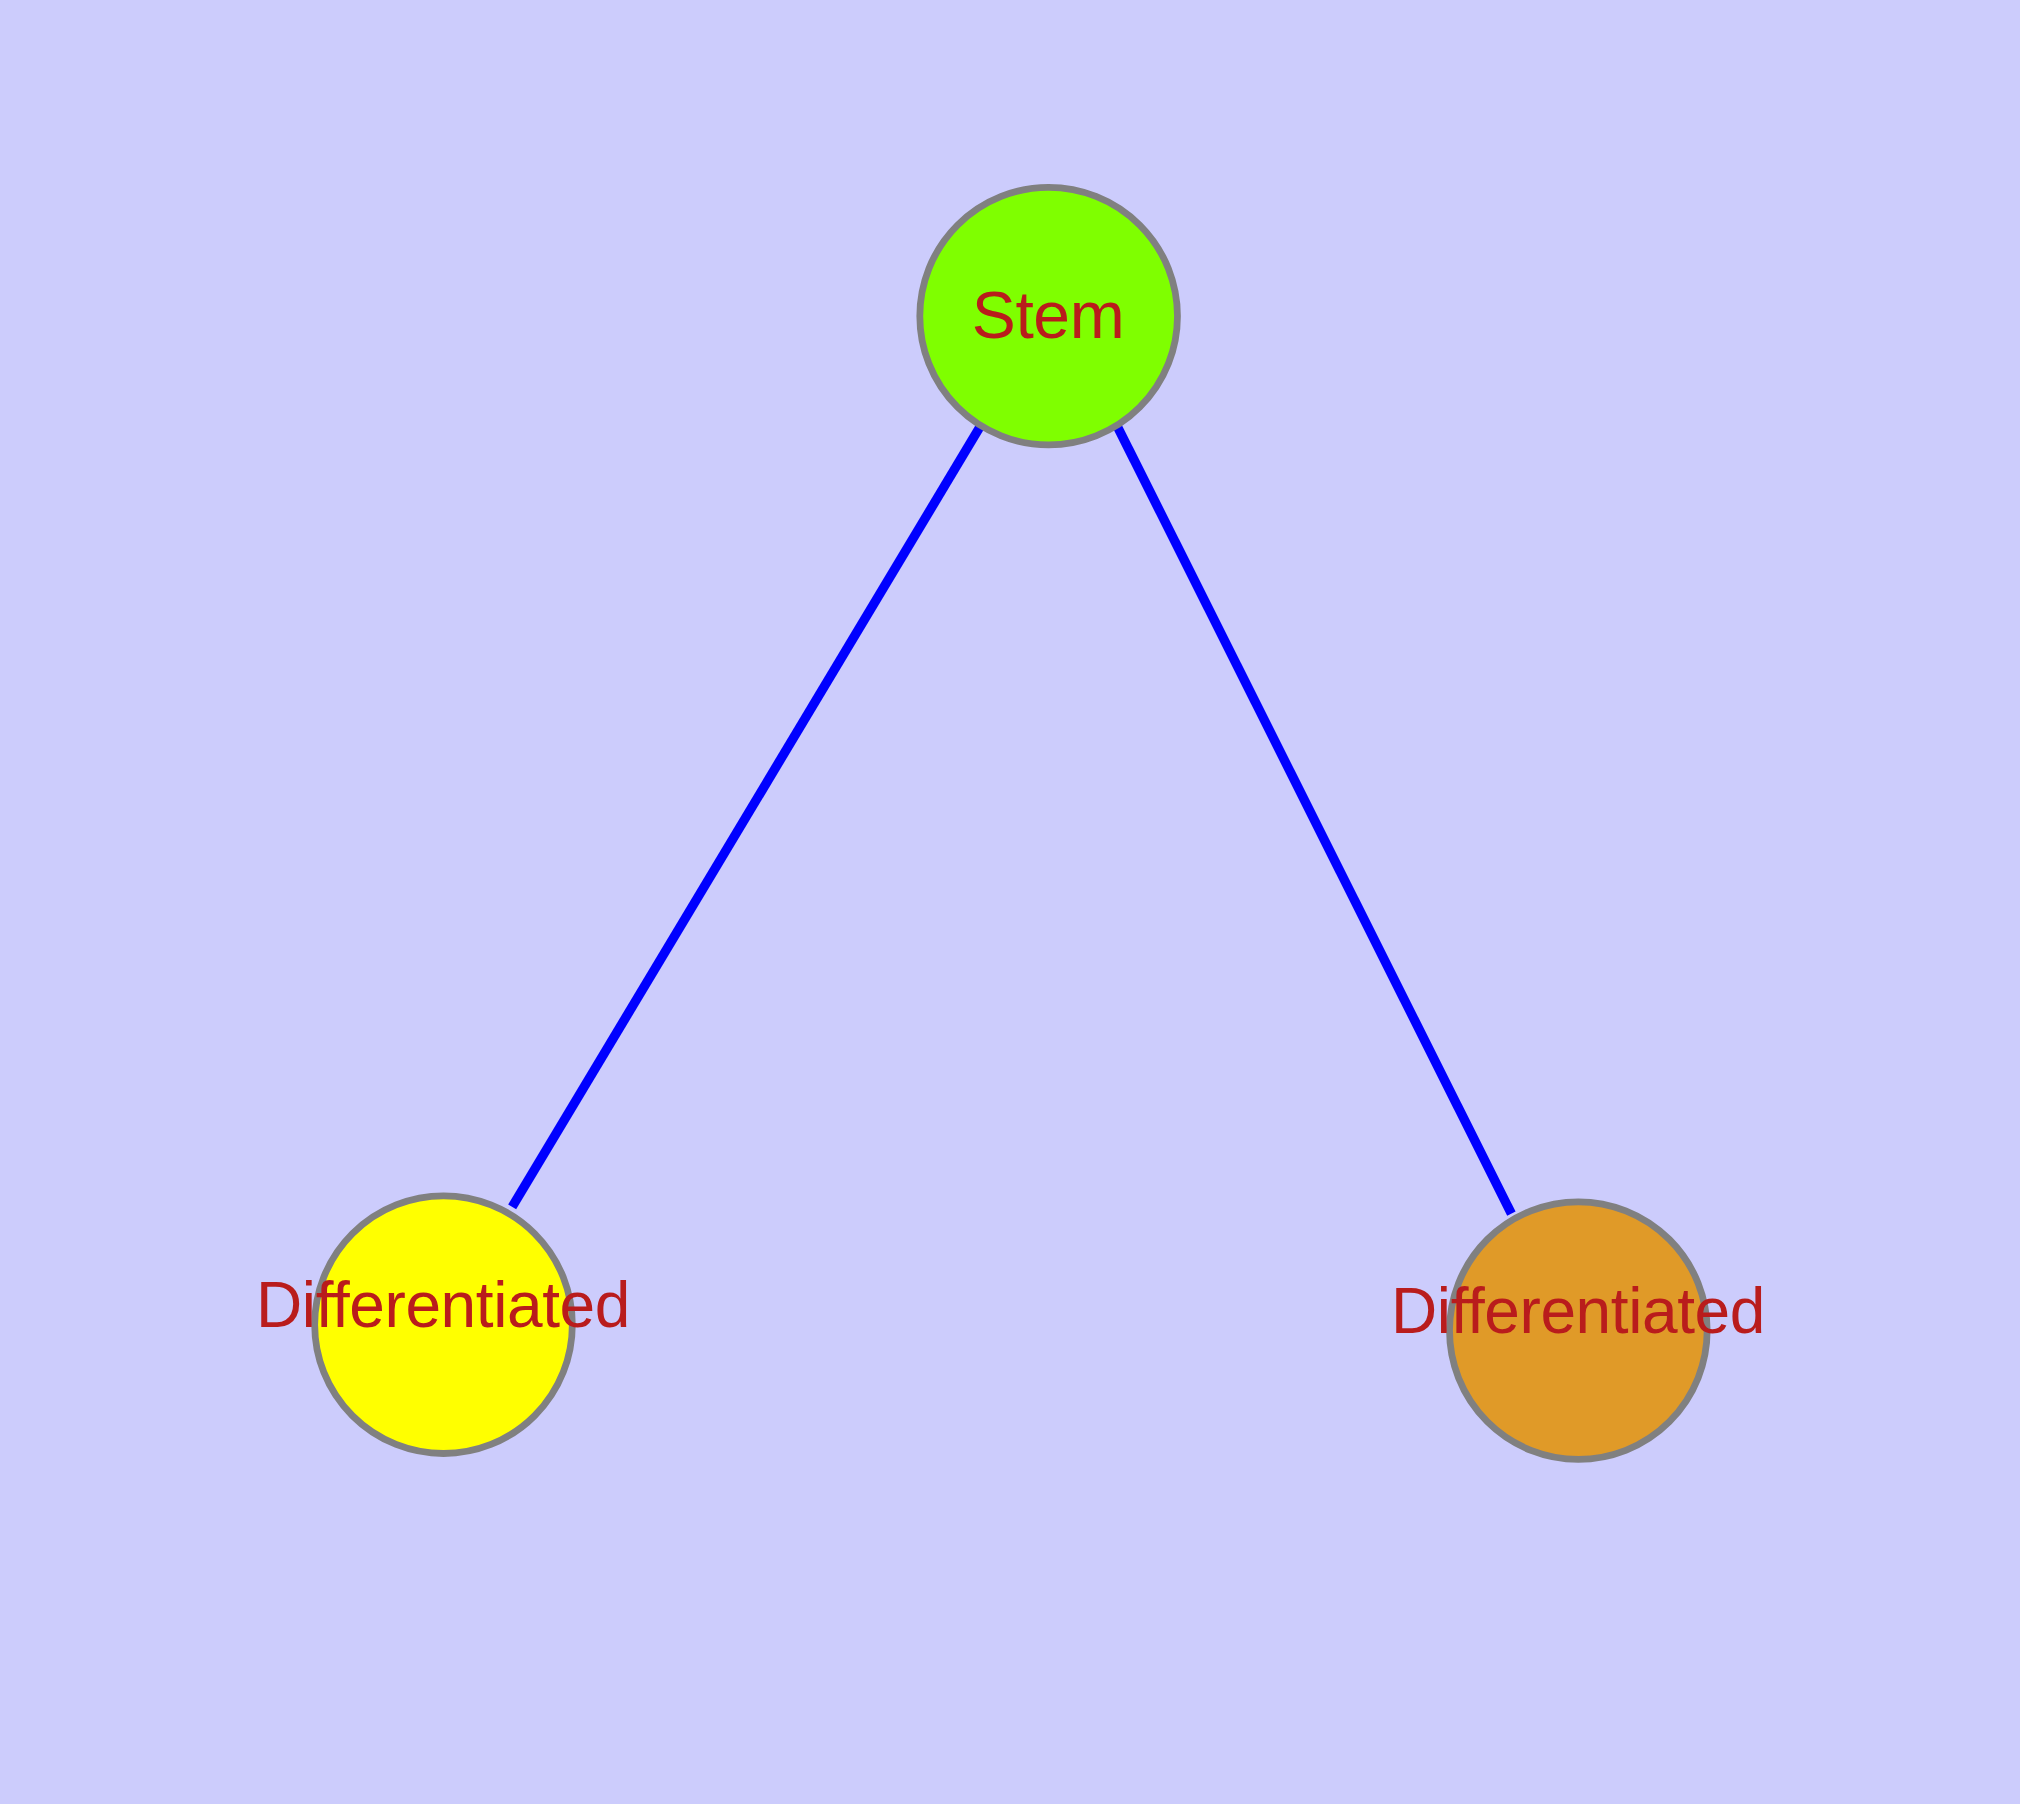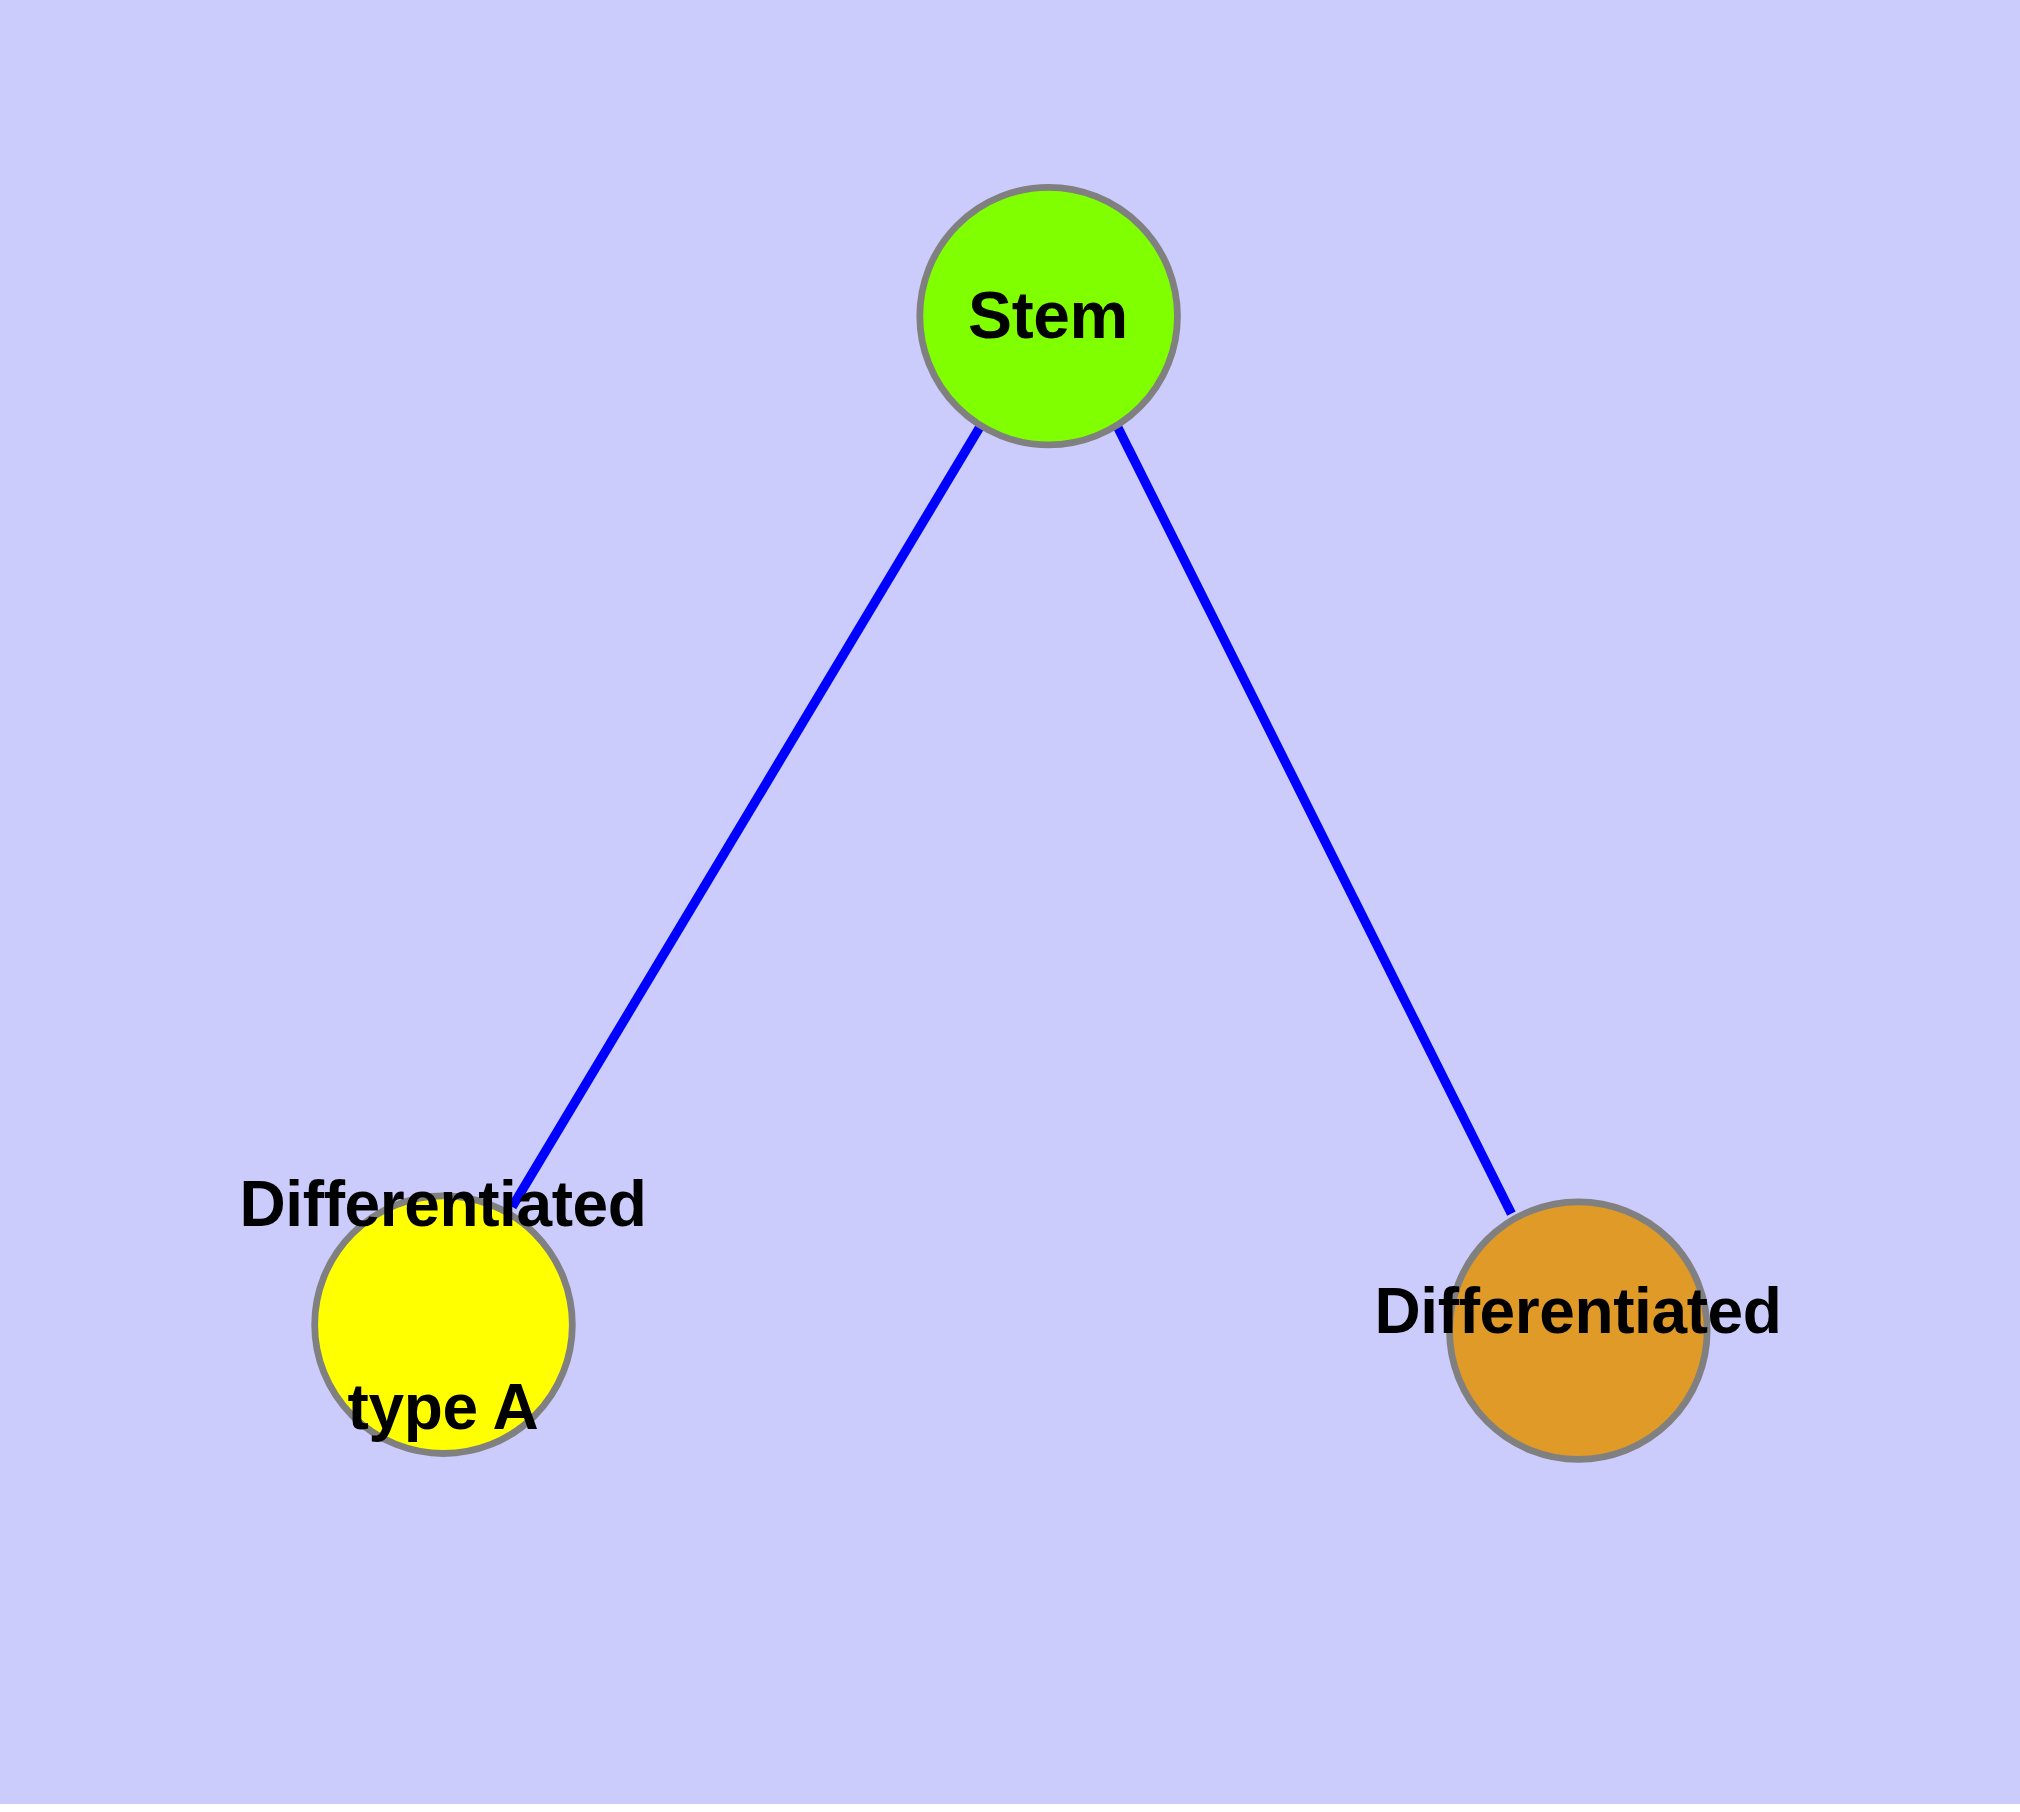--- a/index.html
+++ b/index.html
@@ -36,22 +36,22 @@
     stroke: #808080;
     stroke-width: 8;
   }
   .edge-line {
     stroke: #0000ff;
     stroke-width: 11;
     stroke-linecap: butt;
   }
   .node-label {
     position: absolute;
-    color: #000000;
-    font-weight: bold;
+    color: #b91c1c;
+    font-weight: normal;
     font-size: 64px;
     line-height: 1.06;
     text-align: center;
     white-space: pre;
     transform: translate(-50%, -50%);
     letter-spacing: -0.4px;
     pointer-events: none;
   }
   .node-label.single {
     font-size: 66px;
@@ -73,21 +73,20 @@
       <circle class="node-circle" cx="1237" cy="373" r="152" fill="#7fff00"></circle>
       <circle class="node-circle" cx="523" cy="1563" r="152" fill="#ffff00"></circle>
       <circle class="node-circle" cx="1862" cy="1570" r="152" fill="#e09a28"></circle>
     </g>
   </svg>
 
   <div class="node-label single" style="left:1048px; top:316px;">Stem</div>
 
   <div class="node-label" style="left:443px; top:1306px;">
     <div>Differentiated</div>
-    <div>type A</div>
   </div>
 
   <div class="node-label" style="left:1578px; top:1312px;">
     <div>Differentiated</div>
   </div>
 
 </div>
 
 
 </body></html>

